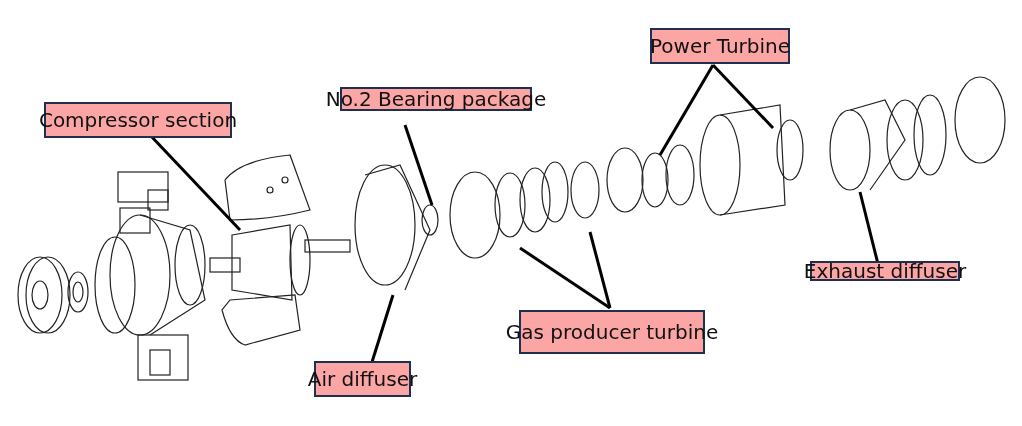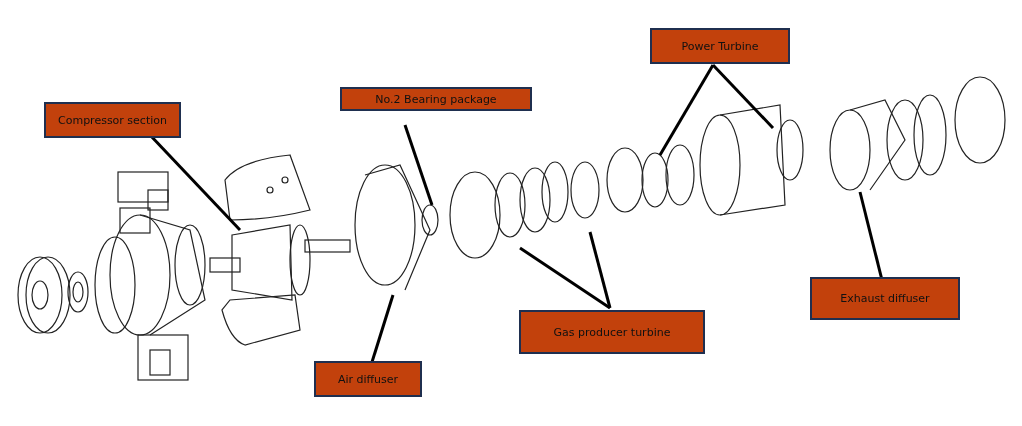--- a/index.html
+++ b/index.html
@@ -1,21 +1,21 @@
 <!DOCTYPE html>
 <html><head>
 <meta charset="utf-8">
 <style>
   html, body { margin: 0; padding: 0; background: #ffffff; }
   body { width: 1022px; height: 426px; position: relative; overflow: hidden; font-family: "Liberation Sans", sans-serif; }
   #diagram { position: absolute; left: 0; top: 0; width: 1022px; height: 426px; }
   .callout {
-    position: absolute; background: #c2410c; border: 2.5px solid #1f2f4f;
+    position: absolute; background: #fca5a5; border: 2.5px solid #1f2f4f;
     box-sizing: border-box; display: flex; align-items: center; justify-content: center;
-    font-family: "DejaVu Sans", sans-serif; font-size: 11px; color: #111; white-space: nowrap;
+    font-family: "DejaVu Sans", sans-serif; font-size: 20px; color: #111; white-space: nowrap;
   }
 </style>
 </head>
 <body>
 
 <svg id="diagram" viewBox="0 0 1022 426" xmlns="http://www.w3.org/2000/svg">
   <g fill="none" stroke="#222" stroke-width="1.2">
 
     <g>
       <ellipse cx="40" cy="295" rx="22" ry="38"></ellipse>
@@ -101,18 +101,18 @@
     <line x1="405" y1="125" x2="432" y2="205"></line>
     <line x1="713" y1="65" x2="660" y2="155"></line>
     <line x1="713" y1="65" x2="773" y2="128"></line>
     <line x1="610" y1="308" x2="520" y2="248"></line>
     <line x1="610" y1="308" x2="590" y2="232"></line>
     <line x1="372" y1="362" x2="393" y2="295"></line>
     <line x1="882" y1="280" x2="860" y2="192"></line>
   </g>
 </svg>
 
-<div class="callout" style="left:44px;top:102px;width:137px;height:36px;">Compressor section</div>
+<div class="callout" style="left:44px;top:102px;width:188px;height:36px;">Compressor section</div>
 <div class="callout" style="left:340px;top:87px;width:192px;height:24px;">No.2 Bearing package</div>
 <div class="callout" style="left:650px;top:28px;width:140px;height:36px;">Power Turbine</div>
 <div class="callout" style="left:519px;top:310px;width:186px;height:44px;">Gas producer turbine</div>
-<div class="callout" style="left:314px;top:361px;width:108px;height:36px;">Air diffuser</div>
-<div class="callout" style="left:810px;top:277px;width:150px;height:43px;">Exhaust diffuser</div>
+<div class="callout" style="left:314px;top:361px;width:97px;height:36px;">Air diffuser</div>
+<div class="callout" style="left:810px;top:261px;width:150px;height:20px;">Exhaust diffuser</div>
 
 </body></html>

